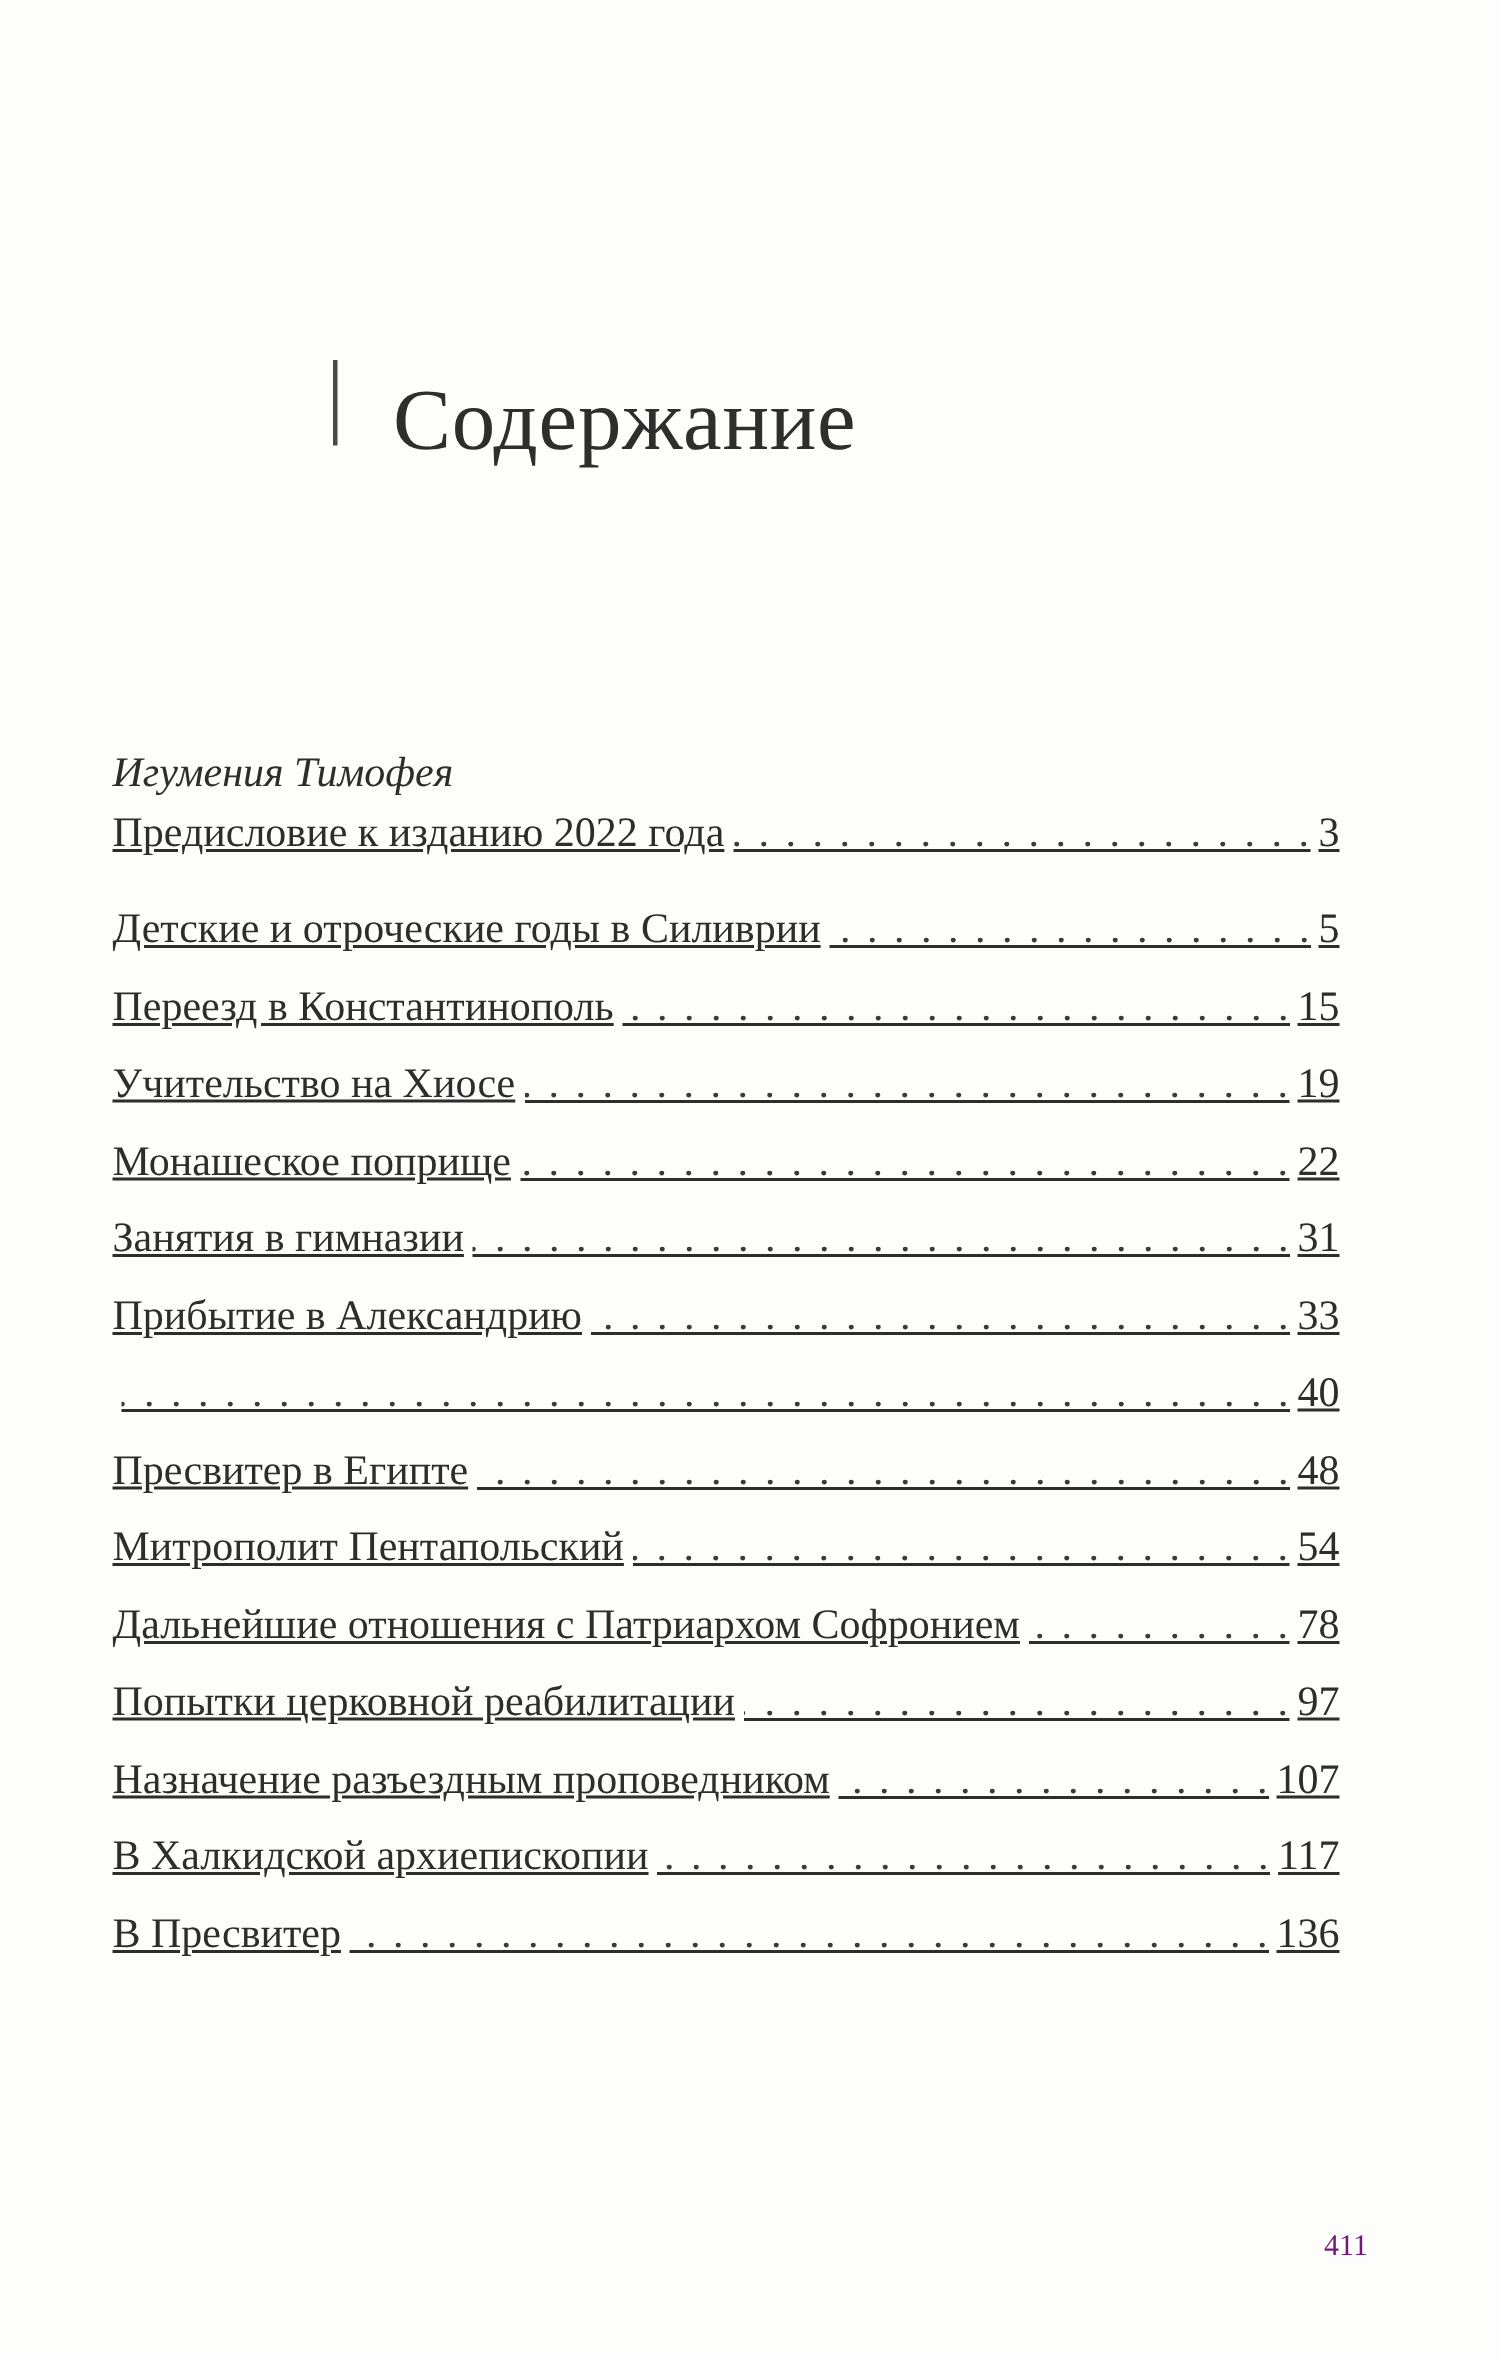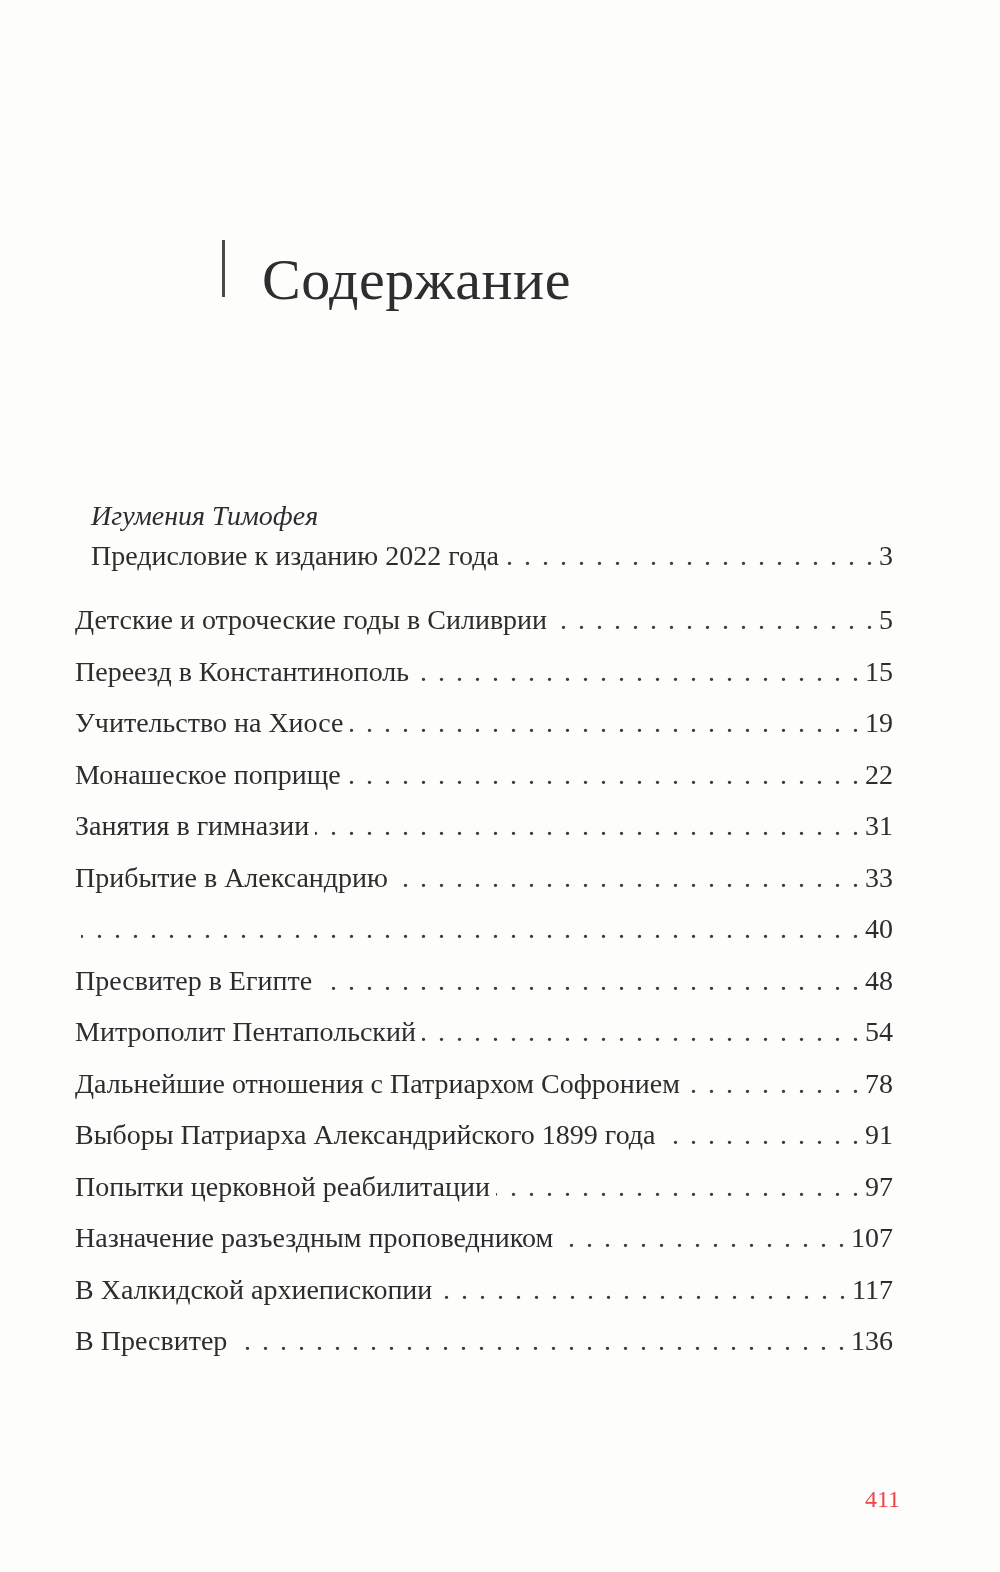--- a/index.html
+++ b/index.html
@@ -43,46 +43,47 @@
   .author-line {
     font-style: italic;
     height: 40px; line-height: 40px;
     white-space: nowrap;
   }
   .toc-row {
     display: flex;
     align-items: baseline;
     height: 51.5px; line-height: 51.5px;
     white-space: nowrap;
+    text-decoration: underline;
   }
   .group1 .toc-row { height: 40px; line-height: 40px; }
-  .group1 { margin-bottom: 18px; margin-left: 16px; }
+  .group1 { margin-bottom: 18px; }
   .toc-title { white-space: nowrap; }
   .dots {
     flex: 1 1 auto;
     overflow: hidden;
     white-space: nowrap;
     direction: rtl;           
     margin: 0 5px 0 6px;
     min-width: 0;
   }
   .dots::after {
     content: ". . . . . . . . . . . . . . . . . . . . . . . . . . . . . . . . . . . . . . . . . . . . . . . . . . . . . . . . . . . . . . . . . . . . . . . .";
     letter-spacing: 1px;
     word-spacing: 2px;
     color: #3a3a3a;
   }
   .toc-page { white-space: nowrap; }
 
   
   .folio {
     position: absolute;
-    top: 1487px; right: 100px;
-    font-size: 24px; line-height: 1;
-    color: #ef4444;
+    top: 1487px; right: 88px;
+    font-size: 20px; line-height: 1;
+    color: #701a75;
   }
 </style>
 </head>
 <body>
 
 <div class="page">
 
   <div class="title-bar"></div>
   <h1 class="page-title" style="margin:0;font-weight:normal;">Содержание</h1>
 
@@ -149,25 +150,20 @@
     <span class="toc-page p">54</span>
   </div>
 
 
   <div class="toc-row">
     <span class="toc-title t">Дальнейшие отношения с Патриархом Софронием</span>
     <span class="dots"></span>
     <span class="toc-page p">78</span>
   </div>
 
-  <div class="toc-row">
-    <span class="toc-title t">Выборы Патриарха Александрийского 1899 года</span>
-    <span class="dots"></span>
-    <span class="toc-page p">91</span>
-  </div>
 
   <div class="toc-row">
     <span class="toc-title t">Попытки церковной реабилитации</span>
     <span class="dots"></span>
     <span class="toc-page p">97</span>
   </div>
 
   <div class="toc-row">
     <span class="toc-title t">Назначение разъездным проповедником</span>
     <span class="dots"></span>

